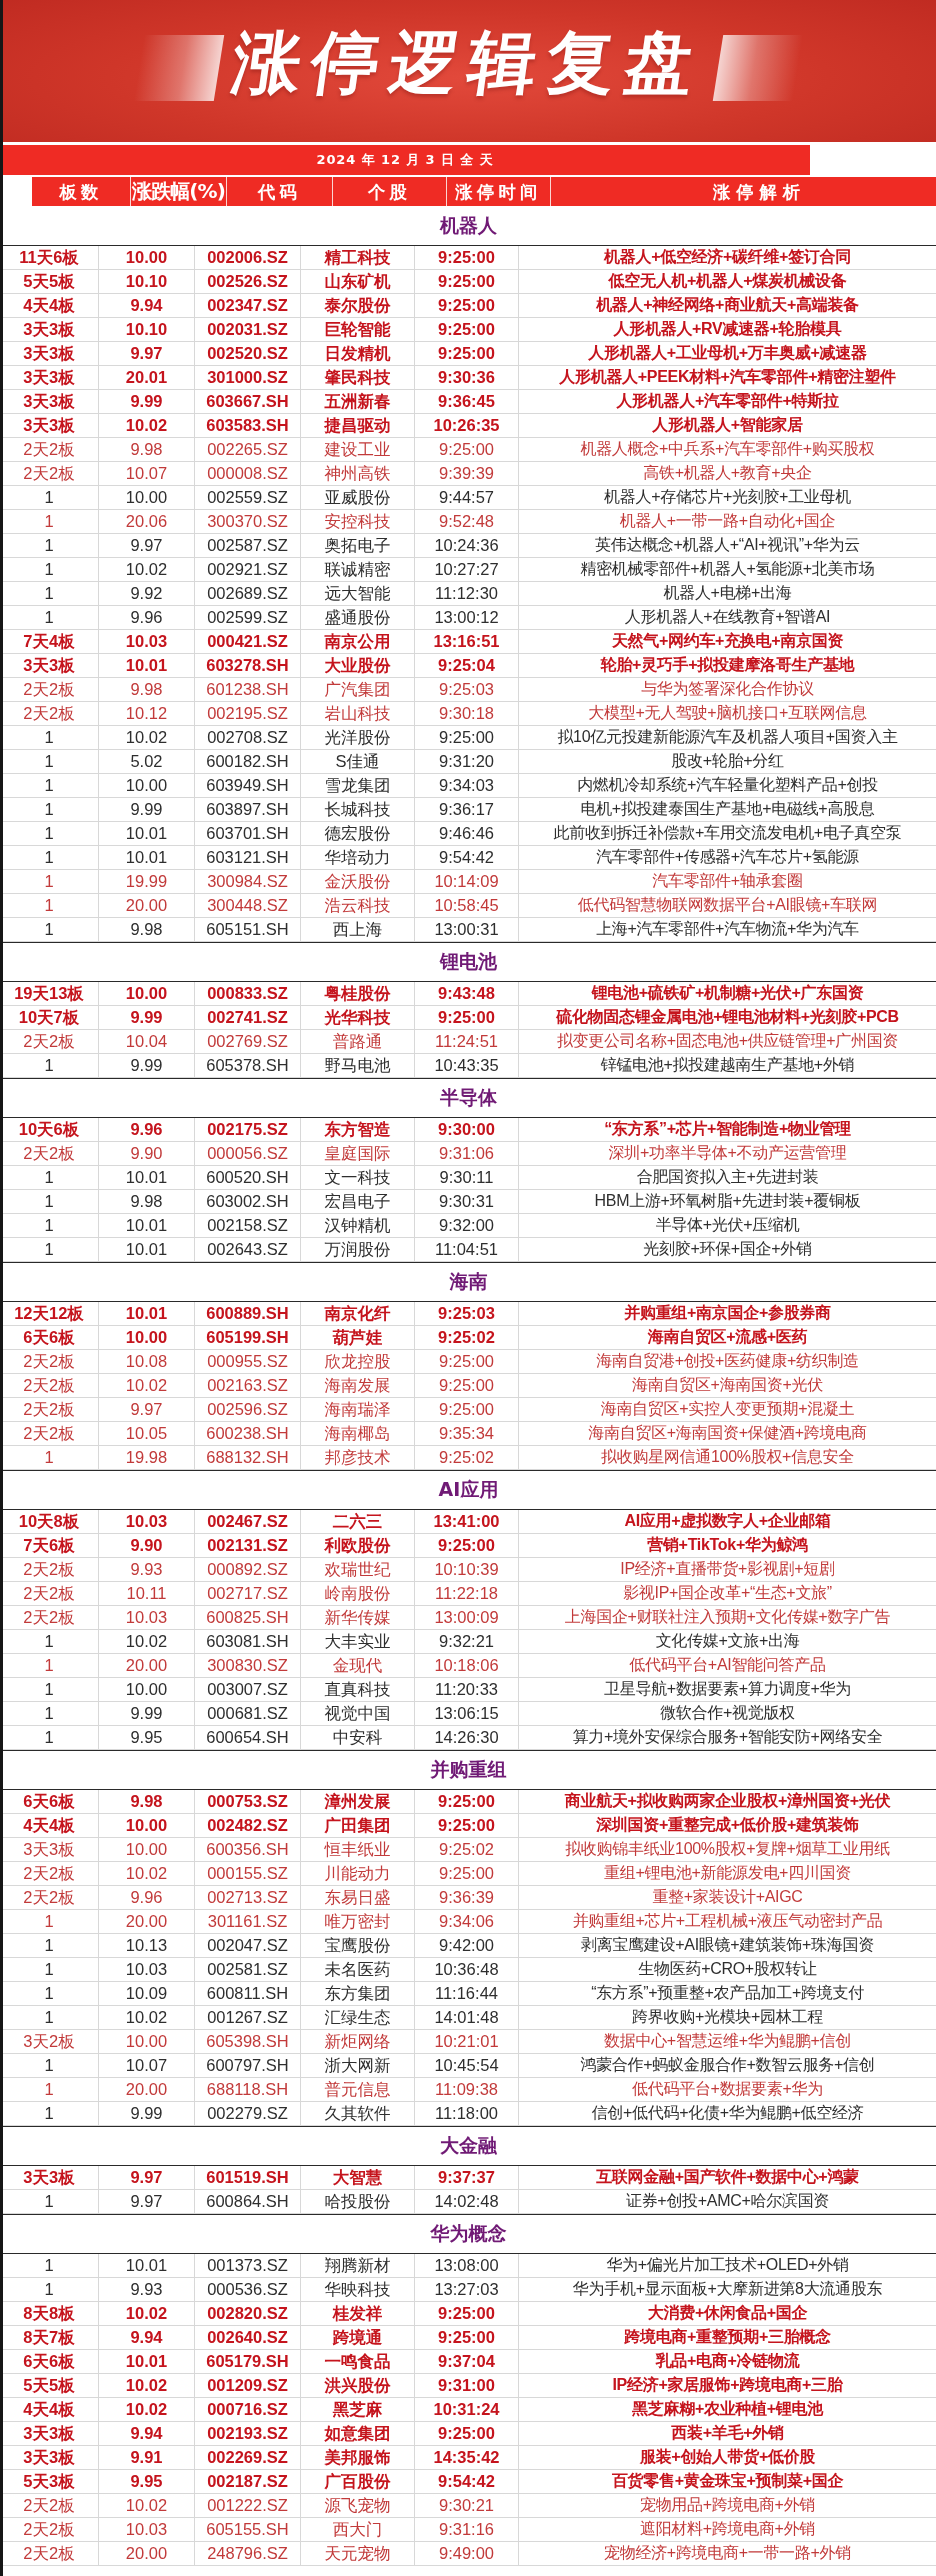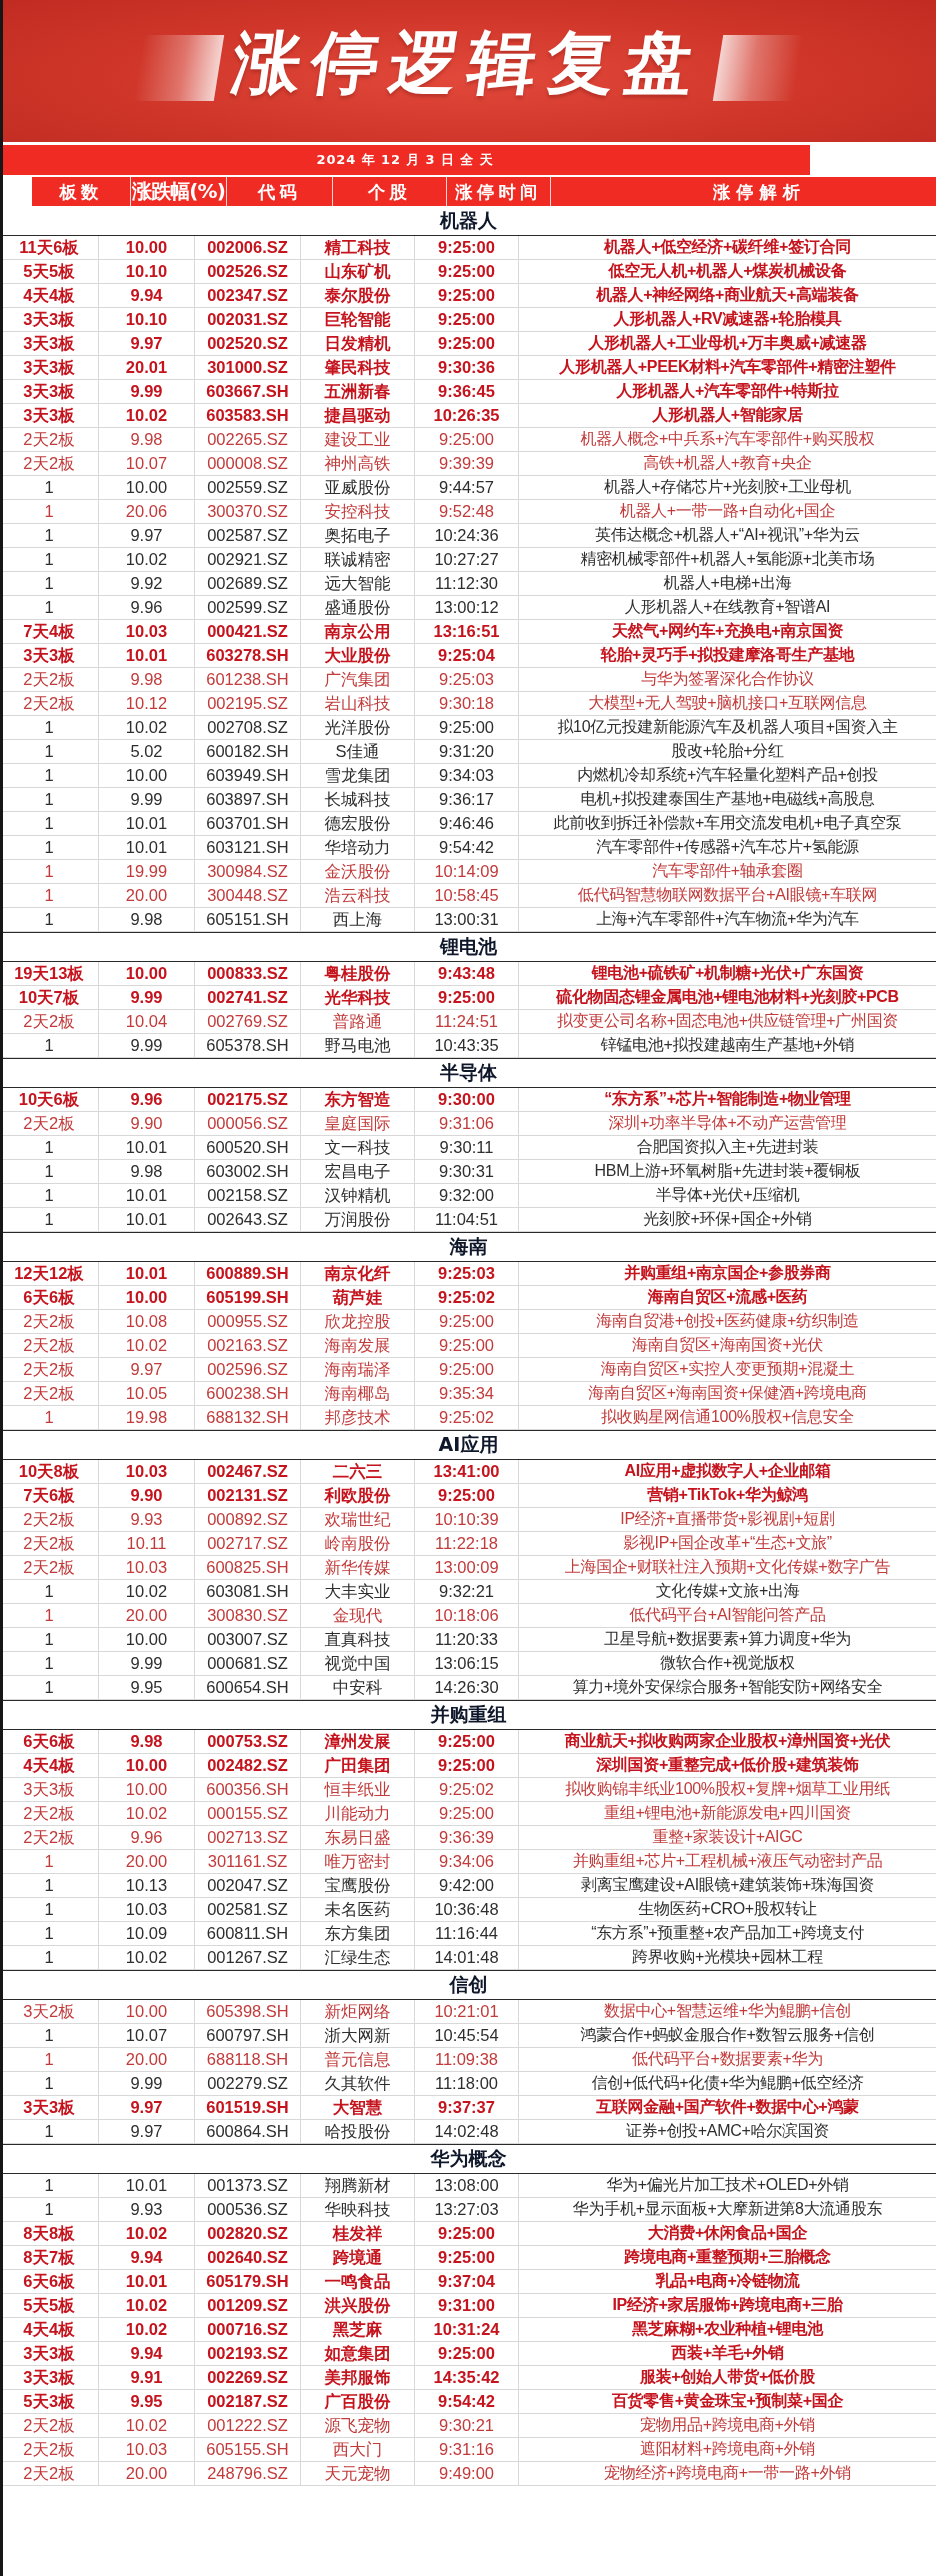--- a/index.html
+++ b/index.html
@@ -35,22 +35,22 @@
   
   .head-row{position:absolute;left:0;top:177px;width:937px;height:29px;background:var(--bar-red);
     display:grid;grid-template-columns:99px 96px 106px 114px 104px 417px;margin-left:32px;}
   .head-cell{display:flex;align-items:center;justify-content:center;color:#fff;font-weight:bold;
     font-family:"DejaVu Sans",sans-serif;font-size:17.3px;letter-spacing:4.3px;border-right:1.7px solid #fbd5d2;box-sizing:border-box;white-space:nowrap;overflow:hidden;}
   .head-cell.tight{letter-spacing:-0.9px;font-size:20px;}
   .head-cell:last-child{border-right:none;letter-spacing:6px;}
 
   
   .table-body{position:absolute;left:0;top:206px;width:937px;}
-  .cat-row{height:30px;box-sizing:border-box;border-top:1.3px solid var(--section-line);border-bottom:1.3px solid var(--section-line);
-    display:flex;align-items:center;justify-content:center;font-weight:bold;font-size:19px;color:#0f172a;
+  .cat-row{height:40px;box-sizing:border-box;border-top:1.3px solid var(--section-line);border-bottom:1.3px solid var(--section-line);
+    display:flex;align-items:center;justify-content:center;font-weight:bold;font-size:19px;color:#701a75;
     font-family:"DejaVu Sans",sans-serif;}
   .table-body .cat-row:first-child{border-top:none;}
   .data-row{display:grid;grid-template-columns:99px 96px 106px 114px 104px 417px;height:24px;box-sizing:border-box;
     border-bottom:0.9px solid var(--grid-line);}
   .cell{display:flex;align-items:center;justify-content:center;font-size:16.5px;white-space:nowrap;overflow:hidden;
     border-right:0.9px solid var(--grid-line);box-sizing:border-box;}
   .cell:last-child{border-right:none;}
   .c-reason{font-size:16px;letter-spacing:-0.3px;}
   .s-bold .cell{color:var(--limit-up-bold);font-weight:bold;}
   .s-red .cell{color:var(--limit-up-red);}
@@ -606,21 +606,20 @@
         <div class="cell c-reason">“东方系”+预重整+农产品加工+跨境支付</div>
       </div>
       <div class="data-row s-black">
         <div class="cell c-boards">1</div>
         <div class="cell c-pct">10.02</div>
         <div class="cell c-code">001267.SZ</div>
         <div class="cell c-stock">汇绿生态</div>
         <div class="cell c-time">14:01:48</div>
         <div class="cell c-reason">跨界收购+光模块+园林工程</div>
       </div>
-      <div class="cat-row">信创</div>
       <div class="data-row s-red">
         <div class="cell c-boards">3天2板</div>
         <div class="cell c-pct">10.00</div>
         <div class="cell c-code">605398.SH</div>
         <div class="cell c-stock">新炬网络</div>
         <div class="cell c-time">10:21:01</div>
         <div class="cell c-reason">数据中心+智慧运维+华为鲲鹏+信创</div>
       </div>
       <div class="data-row s-black">
         <div class="cell c-boards">1</div>
@@ -639,20 +638,21 @@
         <div class="cell c-reason">低代码平台+数据要素+华为</div>
       </div>
       <div class="data-row s-black">
         <div class="cell c-boards">1</div>
         <div class="cell c-pct">9.99</div>
         <div class="cell c-code">002279.SZ</div>
         <div class="cell c-stock">久其软件</div>
         <div class="cell c-time">11:18:00</div>
         <div class="cell c-reason">信创+低代码+化债+华为鲲鹏+低空经济</div>
       </div>
+      <div class="cat-row">大金融</div>
       <div class="data-row s-bold">
         <div class="cell c-boards">3天3板</div>
         <div class="cell c-pct">9.97</div>
         <div class="cell c-code">601519.SH</div>
         <div class="cell c-stock">大智慧</div>
         <div class="cell c-time">9:37:37</div>
         <div class="cell c-reason">互联网金融+国产软件+数据中心+鸿蒙</div>
       </div>
       <div class="data-row s-black">
         <div class="cell c-boards">1</div>

